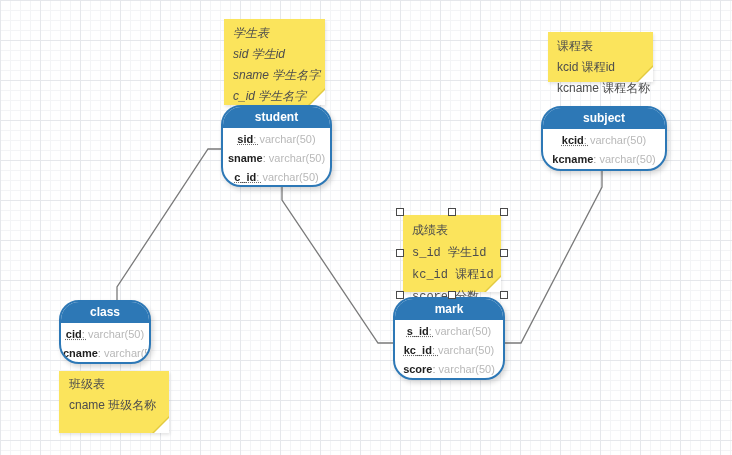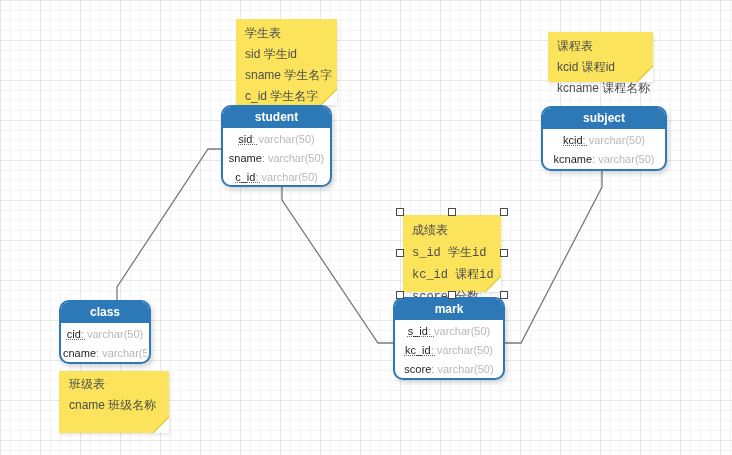--- a/index.html
+++ b/index.html
@@ -24,39 +24,39 @@
     box-shadow:1px 2px 3px rgba(0,0,0,.10);
   }
   .note::before{ 
     content:"";position:absolute;right:0;bottom:0;width:0;height:0;
     border-bottom:17px solid #e2ca41;border-left:17px solid transparent;
   }
   .fold{
     position:absolute;right:0;bottom:0;width:0;height:0;
     border-bottom:15px solid #ffffff;border-left:15px solid transparent;
   }
-  .note-student{left:236px;top:19px;width:101px;height:86px;}
+  .note-student{left:224px;top:19px;width:101px;height:86px;font-style:italic;}
   .note-subject{left:548px;top:32px;width:105px;height:50px;line-height:21px;}
   .note-class{left:59px;top:371px;width:110px;height:62px;padding-top:3px;padding-left:10px;}
   .note-mark{left:403px;top:215px;width:98px;height:77px;padding-top:5px;line-height:22px;font-family:Liberation Mono, monospace;}
   .nline{white-space:nowrap;}
 
   
   .etable{
     position:absolute;z-index:3;background:#ffffff;border:2px solid #2d78b6;
-    border-radius:10px;box-sizing:border-box;overflow:hidden;
+    border-radius:20px;box-sizing:border-box;overflow:hidden;
     box-shadow:2px 3px 5px rgba(0,0,0,.16);
   }
   .thead{
     background:#2d78b6;color:#ffffff;font-weight:bold;font-size:12px;
     text-align:center;height:21px;line-height:21px;
   }
   .tbody{padding:2px 2px 0 2px;}
   .trow{font-size:11px;line-height:19px;text-align:center;white-space:nowrap;overflow:hidden;}
-  .fname{color:#1f1f1f;font-weight:normal;}
+  .fname{color:#1f1f1f;font-weight:bold;}
   .fname.u{text-decoration:underline;text-decoration-style:dotted;text-decoration-color:#6b6b6b;}
   .fname::after{content:": ";font-weight:normal;color:#9a9a9a;}
   .ftype{color:#b8b8b8;}
   .t-student{left:221px;top:105px;width:111px;height:82px;}
   .t-subject{left:541px;top:106px;width:126px;height:65px;}
   .t-class{left:59px;top:300px;width:92px;height:64px;}
   .t-mark{left:393px;top:297px;width:112px;height:83px;}
 
   
   .selbox{position:absolute;left:396px;top:208px;width:112px;height:91px;z-index:4;pointer-events:none;}

